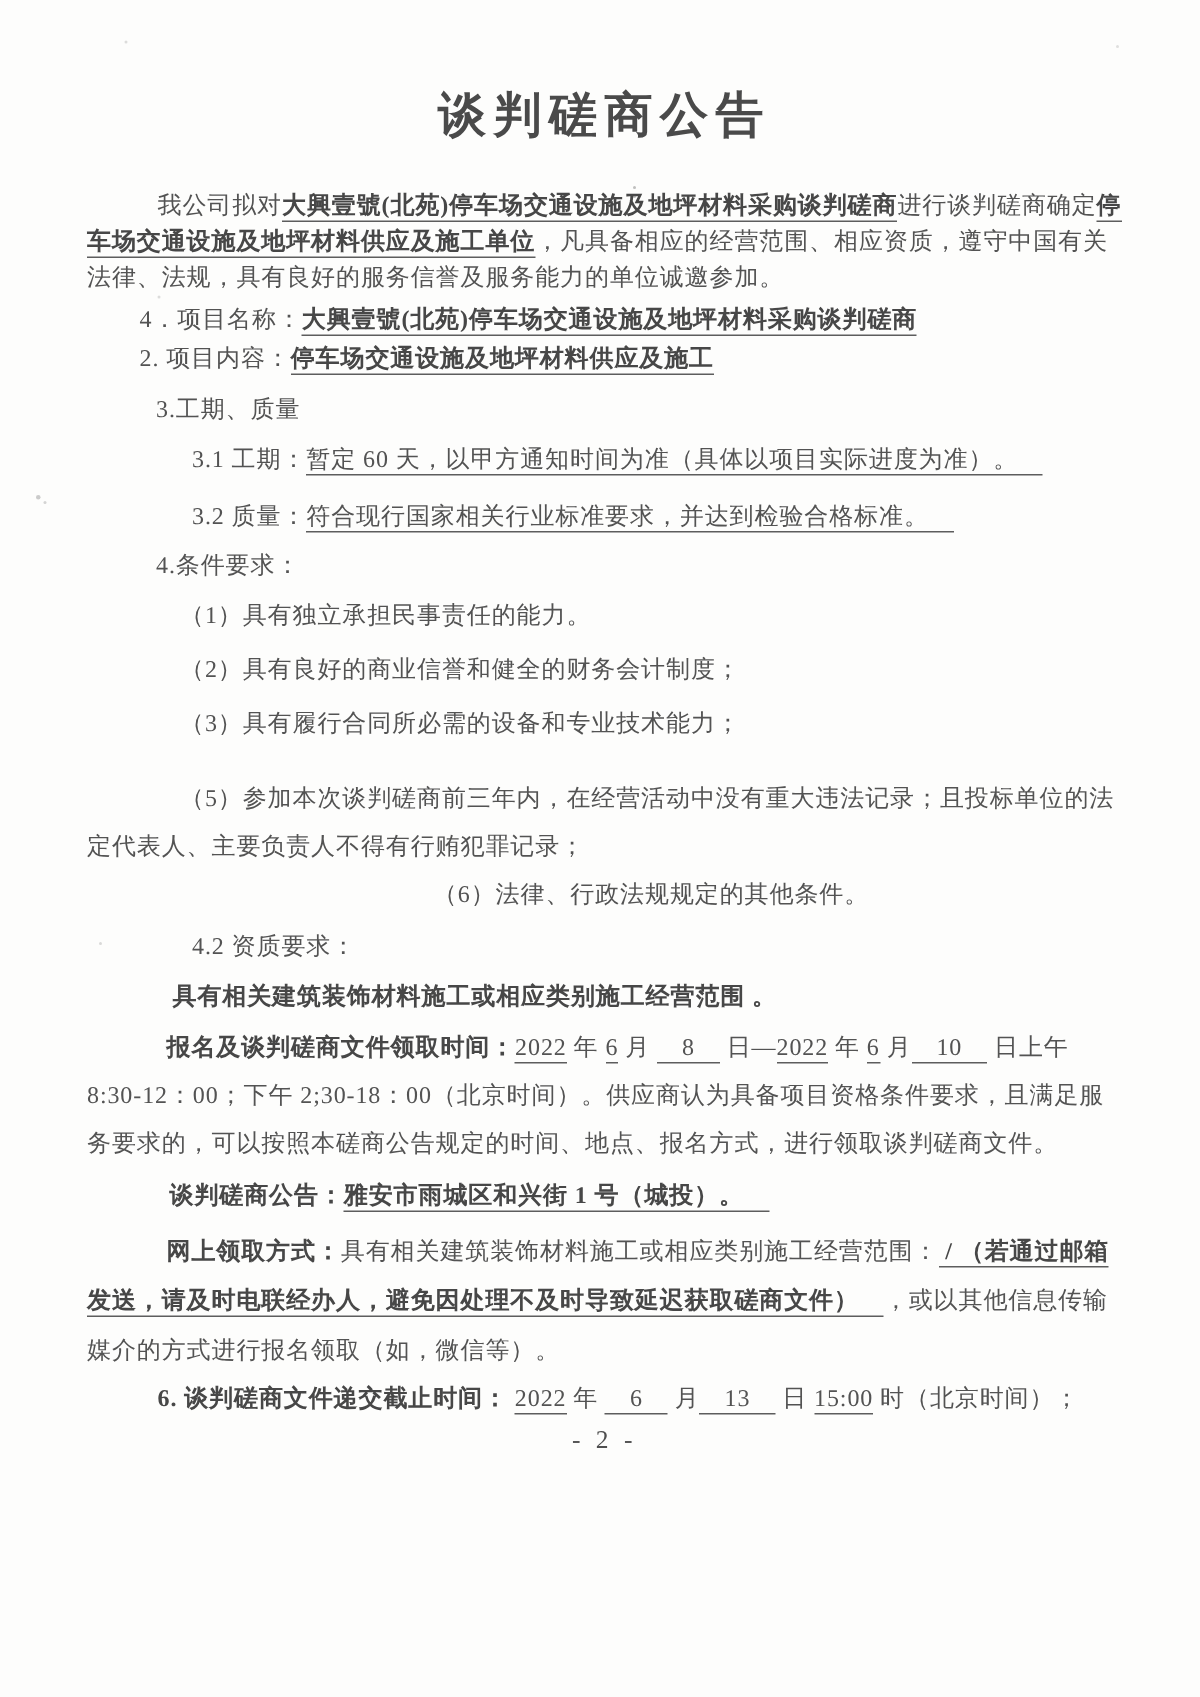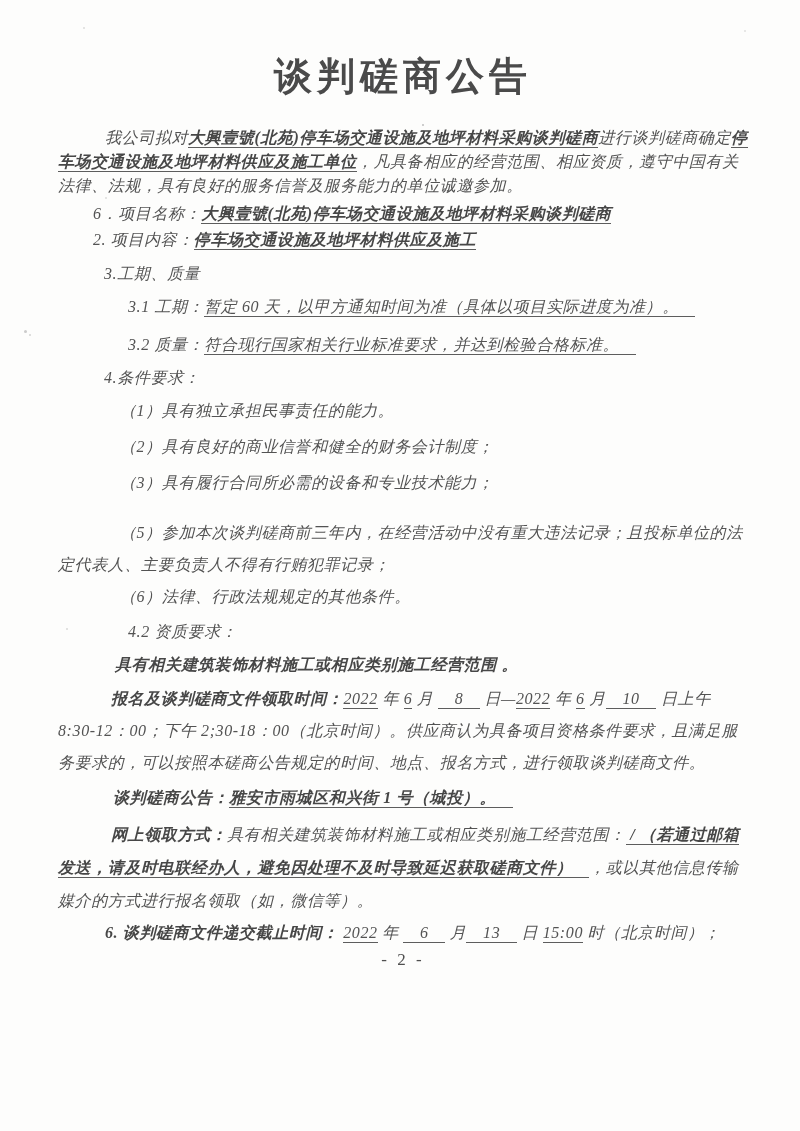--- a/index.html
+++ b/index.html
@@ -14,51 +14,50 @@
     box-sizing:border-box;
   }
   .content{
     position:relative;
     padding:52px 52px 0 58px;
     box-sizing:border-box;
   }
   .doc-title{
     margin:0;
     text-align:center;
-    font-size:38px;
+    font-size:32px;
     line-height:48px;
     font-weight:700;
     letter-spacing:5px;
     color:#4a4a4a;
   }
   .para{
     margin:0;
     font-size:16px;
     line-height:25px;
     letter-spacing:0.6px;
     color:#535353;
-    font-style:italic;
   }
   .para .b{font-weight:700;color:#474747;}
   .para .u{border-bottom:1px solid #5d5d5d;padding-bottom:1px;}
   
   .p0{margin-top:26px;line-height:24px;text-indent:47px;}
   .p1{margin-top:3px;margin-left:35px;}
   .p2{margin-top:1px;margin-left:35px;}
   .p3{margin-top:9px;margin-left:46px;}
   .p4{margin-top:8px;margin-left:70px;}
   .p5{margin-top:13px;margin-left:70px;}
   .p6{margin-top:8px;margin-left:46px;}
   .p7{margin-top:11px;margin-left:70px;}
   .p8{margin-top:8px;margin-left:62px;}
   .p9{margin-top:11px;margin-left:62px;}
   .p10{margin-top:11px;margin-left:62px;}
   .p11{margin-top:10px;margin-left:62px;}
   .p12{margin-top:22px;line-height:32px;text-indent:62px;}
-  .p13{margin-top:3px;margin-left:62px;}
+  .p13{margin-top:3px;margin-left:62px;text-align:center;}
   .p14{margin-top:10px;margin-left:70px;}
   .p15{margin-top:8px;margin-left:57px;}
   .p16{margin-top:6px;line-height:32px;text-indent:53px;}
   .p17{margin-top:6px;margin-left:32px;}
   .p18{margin-top:6px;margin-left:55px;}
   .p19{margin-top:8px;line-height:33px;text-indent:53px;}
   .p20{margin-top:3px;margin-left:47px;}
   .page-number{
     margin-top:5px;
     text-align:center;
@@ -76,21 +75,21 @@
 </style>
 </head>
 <body>
 
 <div class="page">
   <div class="content">
 
     <h1 class="doc-title">谈判磋商公告</h1>
 
     <p class="para p0"><span>我公司拟对</span><span class="u b">大興壹號(北苑)停车场交通设施及地坪材料采购谈判磋商</span><span>进行谈判磋商确定</span><span class="u b">停车场交通设施及地坪材料供应及施工单位</span><span>，凡具备相应的经营范围、相应资质，遵守中国有关法律、法规，具有良好的服务信誉及服务能力的单位诚邀参加。</span></p>
-    <p class="para p1"><span>6．项目名称：</span><span class="u b">大興壹號(北苑)停车场交通设施及地坪材料采购谈判磋商</span></p>
+    <p class="para p1"><span>4．项目名称：</span><span class="u b">大興壹號(北苑)停车场交通设施及地坪材料采购谈判磋商</span></p>
     <p class="para p2"><span>2. 项目内容：</span><span class="u b">停车场交通设施及地坪材料供应及施工</span></p>
     <p class="para p3"><span>3.工期、质量</span></p>
     <p class="para p4"><span>3.1 工期：</span><span class="u">暂定 60 天，以甲方通知时间为准（具体以项目实际进度为准）。　</span></p>
     <p class="para p5"><span>3.2 质量：</span><span class="u">符合现行国家相关行业标准要求，并达到检验合格标准。　</span></p>
     <p class="para p6"><span>4.条件要求：</span></p>
     <p class="para p8"><span>（1）具有独立承担民事责任的能力。</span></p>
     <p class="para p9"><span>（2）具有良好的商业信誉和健全的财务会计制度；</span></p>
     <p class="para p10"><span>（3）具有履行合同所必需的设备和专业技术能力；</span></p>
     <p class="para p12"><span>（5）参加本次谈判磋商前三年内，在经营活动中没有重大违法记录；且投标单位的法定代表人、主要负责人不得有行贿犯罪记录；</span></p>
     <p class="para p13"><span>（6）法律、行政法规规定的其他条件。</span></p>

